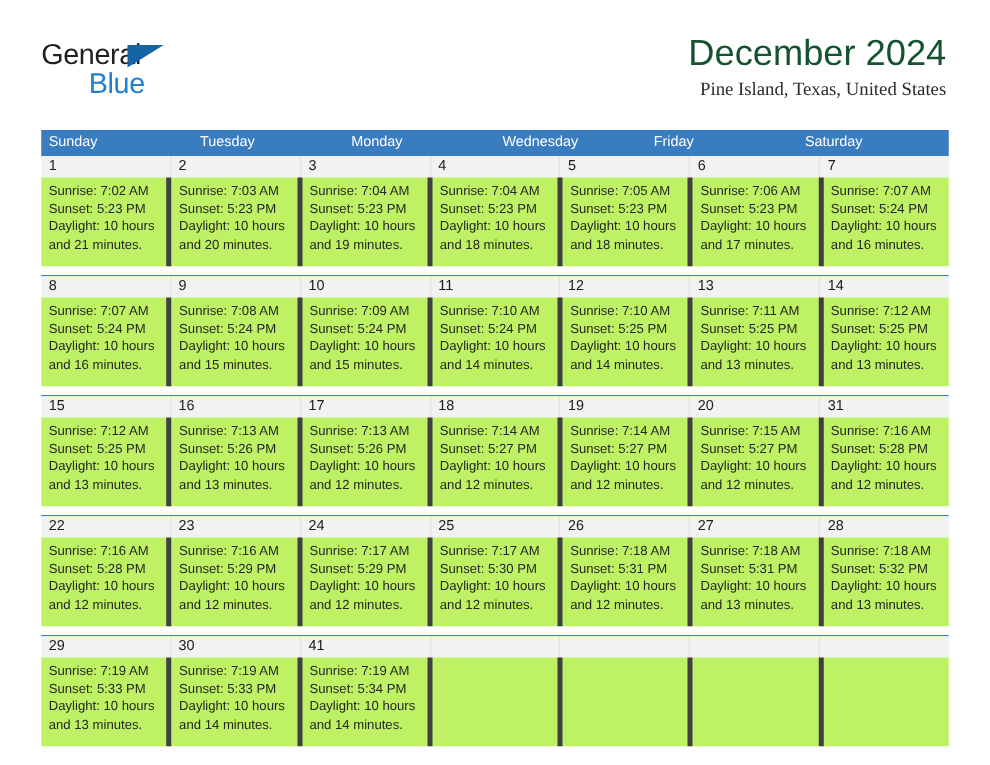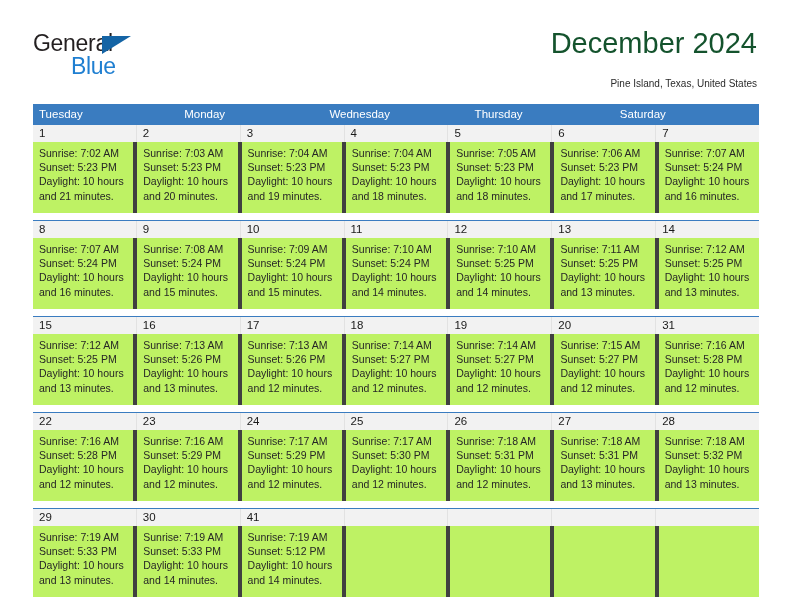--- a/index.html
+++ b/index.html
@@ -69,25 +69,26 @@
     text-align: right;
   }
   .cal-title {
     font-size: 29px;
     font-weight: normal;
     color: #14532d;
     line-height: 34px;
     white-space: nowrap;
   }
   .cal-subtitle {
-    font-size: 10px;
+    font-size: 15px;
     color: #2b2b2b;
     line-height: 20px;
-    margin-top: 14px;
+    margin-top: 2px;
     white-space: nowrap;
+    font-family: Liberation Serif, serif;
   }
 
   
   .calendar {
     position: absolute;
     left: 33px;
     top: 104px;
     width: 726px;
   }
   .dow-row {
@@ -172,24 +173,25 @@
 
     <div class="title-block">
       <div class="cal-title">December 2024</div>
       <div class="cal-subtitle">Pine Island, Texas, United States</div>
     </div>
 
   </div>
 
   <div class="calendar">
     <div class="dow-row" id="dow-row">
+        <div class="dow">Sunday</div>
         <div class="dow">Tuesday</div>
         <div class="dow">Monday</div>
         <div class="dow">Wednesday</div>
-        <div class="dow">Thursday</div>
+        <div class="dow">Friday</div>
         <div class="dow">Saturday</div>
       </div>
     <div id="weeks-container">
         <div class="week">
           <div class="week-dates">
             <div class="date-cell">1</div>
             <div class="date-cell">2</div>
             <div class="date-cell">3</div>
             <div class="date-cell">4</div>
             <div class="date-cell">5</div>
@@ -424,21 +426,21 @@
               <div class="info-line">and 13 minutes.</div>
             </div>
             <div class="info-cell">
               <div class="info-line">Sunrise: 7:19 AM</div>
               <div class="info-line">Sunset: 5:33 PM</div>
               <div class="info-line">Daylight: 10 hours</div>
               <div class="info-line">and 14 minutes.</div>
             </div>
             <div class="info-cell">
               <div class="info-line">Sunrise: 7:19 AM</div>
-              <div class="info-line">Sunset: 5:12 PM</div>
+              <div class="info-line">Sunset: 5:34 PM</div>
               <div class="info-line">Daylight: 10 hours</div>
               <div class="info-line">and 14 minutes.</div>
             </div>
             <div class="info-cell empty-cell">
               <div class="info-line"></div>
               <div class="info-line"></div>
               <div class="info-line"></div>
               <div class="info-line"></div>
             </div>
             <div class="info-cell empty-cell">

